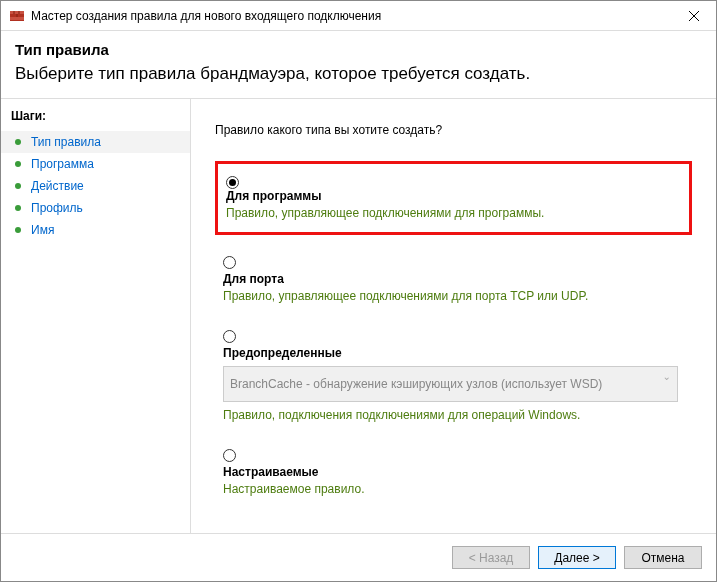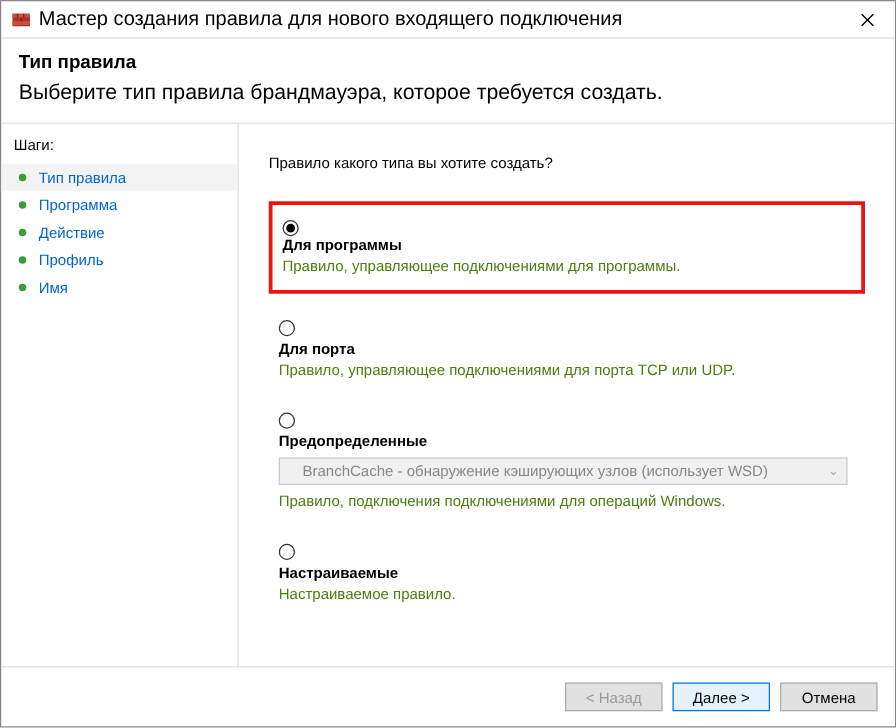--- a/index.html
+++ b/index.html
@@ -26,21 +26,21 @@
     padding: 0 0 0 8px;
     border-bottom: 1px solid #ddd;
   }
   .titlebar .app-icon {
     width: 16px; height: 16px;
     margin-right: 6px;
     display: inline-flex;
     align-items: center;
     justify-content: center;
   }
-  .titlebar .title-text { flex: 1; font-size: 16px; }
+  .titlebar .title-text { flex: 1; font-size: 12px; }
   .titlebar .close {
     width: 45px; height: 30px;
     display: flex; align-items: center; justify-content: center;
     font-size: 14px;
     font-family: Arial, sans-serif;
   }
   .header {
     padding: 10px 14px 14px 14px;
     border-bottom: 1px solid #ddd;
   }
@@ -57,21 +57,21 @@
     flex: 1;
     display: flex;
     overflow: hidden;
   }
   .sidebar {
     width: 190px;
     border-right: 1px solid #ddd;
     padding: 6px 0 0 0;
   }
   .steps-title {
-    font-weight: normal;
+    font-weight: bold;
     padding: 4px 10px 8px 10px;
     font-size: 12px;
   }
   .step {
     display: flex;
     align-items: center;
     padding: 4px 10px 4px 14px;
     color: #0066cc;
     font-size: 12px;
     cursor: pointer;
@@ -130,26 +130,26 @@
     font-weight: bold;
     font-size: 12px;
     margin-bottom: 3px;
   }
   .opt-desc {
     font-size: 12px;
     color: #4d7c0f;
   }
   .dropdown {
     margin: 6px 0 6px 0;
-    height: 22px;
+    height: 36px;
     background: #f0f0f0;
     border: 1px solid #ccc;
     display: flex;
     align-items: center;
-    padding: 0 18px;
+    padding: 0 6px;
     color: #888;
     font-size: 12px;
     position: relative;
     width: 455px;
   }
   .dropdown .chev {
     position: absolute;
     right: 6px;
     top: 4px;
     color: #aaa;

